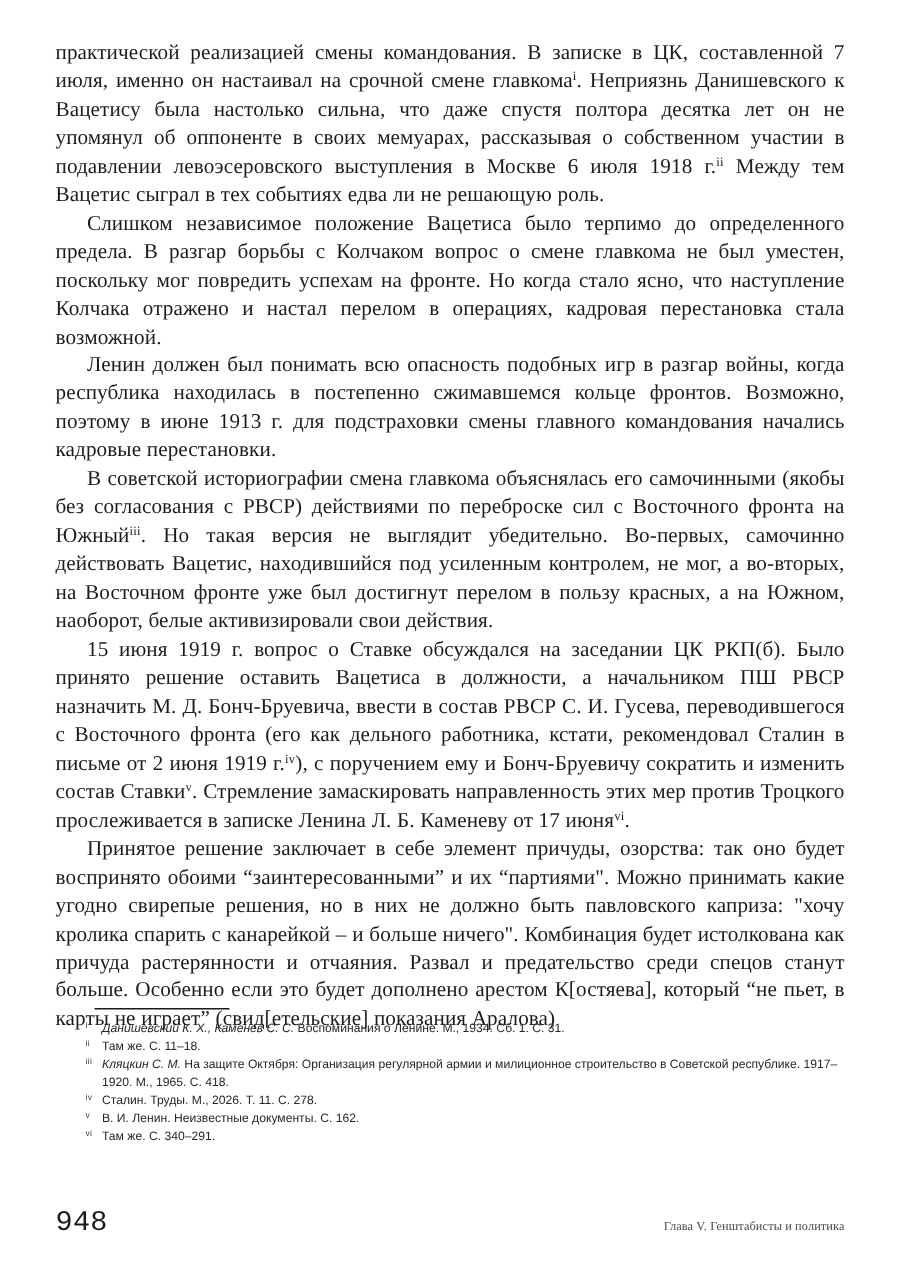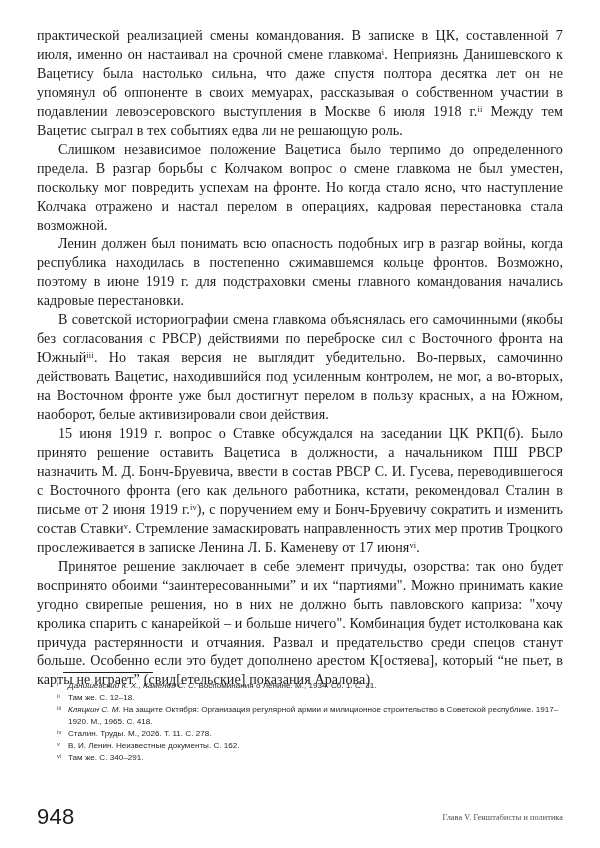--- a/index.html
+++ b/index.html
@@ -92,22 +92,22 @@
     position: absolute;
     left: 0;
     top: 804px;
     width: 600px;
     height: 30px;
   }
   .folio {
     position: absolute;
     left: 37px;
     top: 0;
-    font-family: Liberation Sans, sans-serif;
-    font-size: 22px;
+    font-family: Liberation Mono, monospace;
+    font-size: 19px;
     color: #1b1b1b;
     letter-spacing: 0.01em;
   }
   .running-head {
     position: absolute;
     right: 37px;
     top: 9px;
     font-family: Liberation Serif, serif;
     font-size: 8.2px;
     color: #4a4a4a;
@@ -116,31 +116,31 @@
   }
 </style>
 </head>
 <body>
 
 <div class="page">
 
   <div class="body-col">
     <p class="para no-indent">практической реализацией смены командования. В записке в ЦК, составленной 7 июля, именно он настаивал на срочной смене главкома<sup class="fn">i</sup>. Неприязнь Данишевского к Вацетису была настолько сильна, что даже спустя полтора десятка лет он не упомянул об оппоненте в своих мемуарах, рассказывая о собственном участии в подавлении левоэсеровского выступления в Москве 6 июля 1918 г.<sup class="fn">ii</sup> Между тем Вацетис сыграл в тех событиях едва ли не решающую роль.</p>
     <p class="para">Слишком независимое положение Вацетиса было терпимо до определенного предела. В разгар борьбы с Колчаком вопрос о смене главкома не был уместен, поскольку мог повредить успехам на фронте. Но когда стало ясно, что наступление Колчака отражено и настал перелом в операциях, кадровая перестановка стала возможной.</p>
-    <p class="para">Ленин должен был понимать всю опасность подобных игр в разгар войны, когда республика находилась в постепенно сжимавшемся кольце фронтов. Возможно, поэтому в июне 1919 г. для подстраховки смены главного командования начались кадровые перестановки.</p>
+    <p class="para">Ленин должен был понимать всю опасность подобных игр в разгар войны, когда республика находилась в постепенно сжимавшемся кольце фронтов. Возможно, поэтому в июне 1913 г. для подстраховки смены главного командования начались кадровые перестановки.</p>
     <p class="para">В советской историографии смена главкома объяснялась его самочинными (якобы без согласования с РВСР) действиями по переброске сил с Восточного фронта на Южный<sup class="fn">iii</sup>. Но такая версия не выглядит убедительно. Во-первых, самочинно действовать Вацетис, находившийся под усиленным контролем, не мог, а во-вторых, на Восточном фронте уже был достигнут перелом в пользу красных, а на Южном, наоборот, белые активизировали свои действия.</p>
     <p class="para">15 июня 1919 г. вопрос о Ставке обсуждался на заседании ЦК РКП(б). Было принято решение оставить Вацетиса в должности, а начальником ПШ РВСР назначить М. Д. Бонч-Бруевича, ввести в состав РВСР С. И. Гусева, переводившегося с Восточного фронта (его как дельного работника, кстати, рекомендовал Сталин в письме от 2 июня 1919 г.<sup class="fn">iv</sup>), с поручением ему и Бонч-Бруевичу сократить и изменить состав Ставки<sup class="fn">v</sup>. Стремление замаскировать направленность этих мер против Троцкого прослеживается в записке Ленина Л. Б. Каменеву от 17 июня<sup class="fn">vi</sup>.</p>
     <p class="para">Принятое решение заключает в себе элемент причуды, озорства: так оно будет воспринято обоими “заинтересованными” и их “партиями". Можно принимать какие угодно свирепые решения, но в них не должно быть павловского каприза: "хочу кролика спарить с канарейкой – и больше ничего". Комбинация будет истолкована как причуда растерянности и отчаяния. Развал и предательство среди спецов станут больше. Особенно если это будет дополнено арестом К[остяева], который “не пьет, в карты не играет” (свид[етельские] показания Аралова)</p>
   </div>
 
   <div class="footnotes">
     <div class="fn-rule"></div>
     <div class="fn-list">
         <div class="fn-item"><span class="fn-marker">i</span><span class="fn-body"><i>Данишевский К. Х., Каменев С. С.</i> Воспоминания о Ленине. М., 1934. Сб. 1. С. 31.</span></div>
-        <div class="fn-item"><span class="fn-marker">ii</span><span class="fn-body">Там же. С. 12–18.</span></div>
+        <div class="fn-item"><span class="fn-marker">ii</span><span class="fn-body">Там же. С. 11–18.</span></div>
         <div class="fn-item"><span class="fn-marker">iii</span><span class="fn-body"><i>Кляцкин С. М.</i> На защите Октября: Организация регулярной армии и милиционное строительство в Советской республике. 1917–1920. М., 1965. С. 418.</span></div>
         <div class="fn-item"><span class="fn-marker">iv</span><span class="fn-body">Сталин. Труды. М., 2026. Т. 11. С. 278.</span></div>
         <div class="fn-item"><span class="fn-marker">v</span><span class="fn-body">В. И. Ленин. Неизвестные документы. С. 162.</span></div>
         <div class="fn-item"><span class="fn-marker">vi</span><span class="fn-body">Там же. С. 340–291.</span></div>
       </div>
   </div>
 
   <div class="footer">
     <div class="folio">948</div>
     <div class="running-head">Глава V. Генштабисты и политика</div>

